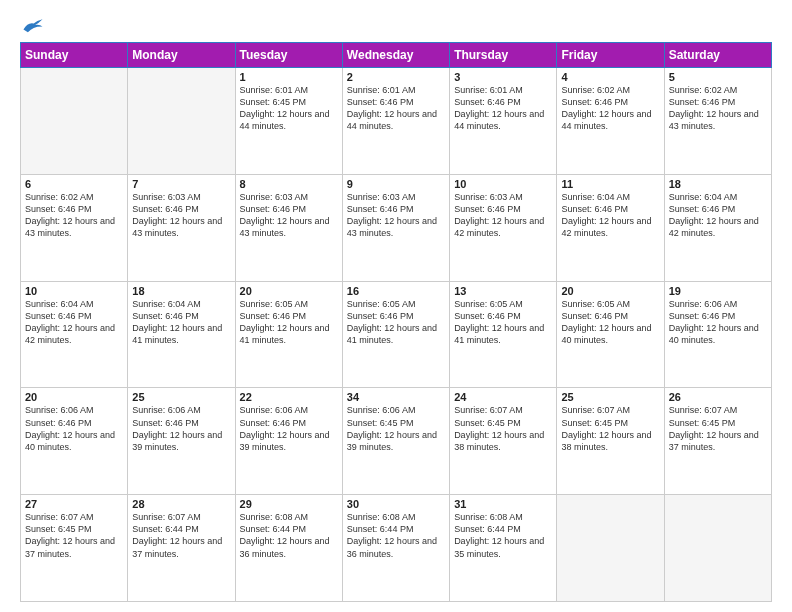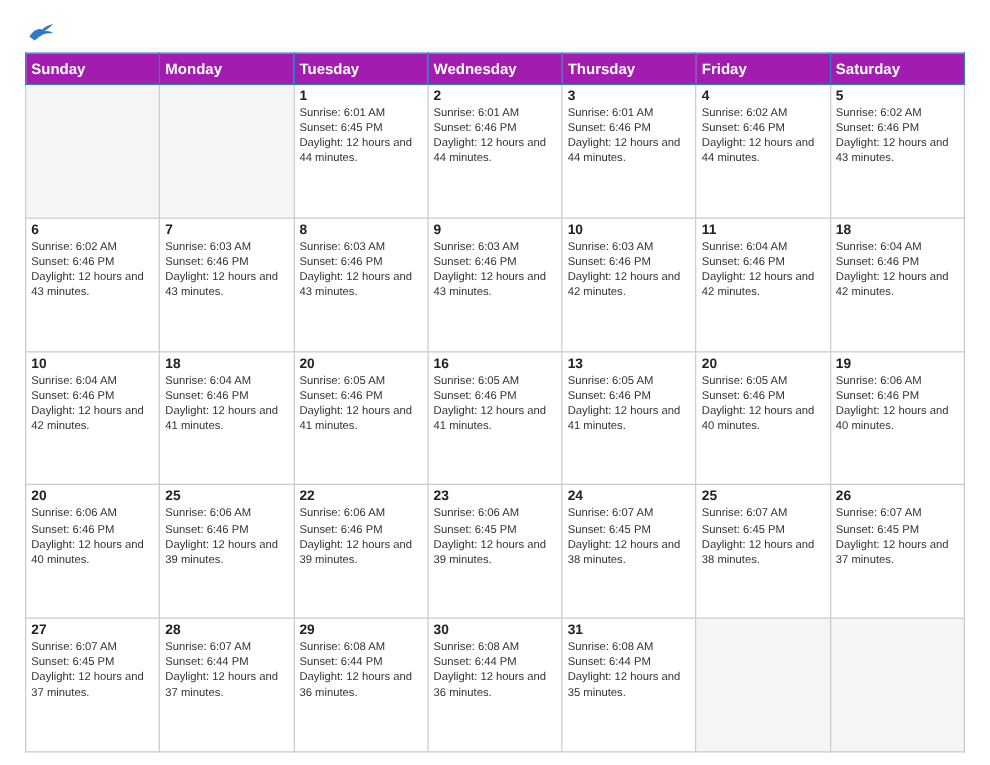--- a/index.html
+++ b/index.html
@@ -218,21 +218,21 @@
           </td>
           <td>
             <span class="day-num">25</span>
             <div class="day-info">Sunrise: 6:06 AM<br>Sunset: 6:46 PM<br>Daylight: 12 hours and 39 minutes.</div>
           </td>
           <td>
             <span class="day-num">22</span>
             <div class="day-info">Sunrise: 6:06 AM<br>Sunset: 6:46 PM<br>Daylight: 12 hours and 39 minutes.</div>
           </td>
           <td>
-            <span class="day-num">23</span>
+            <span class="day-num">34</span>
             <div class="day-info">Sunrise: 6:06 AM<br>Sunset: 6:45 PM<br>Daylight: 12 hours and 39 minutes.</div>
           </td>
           <td>
             <span class="day-num">24</span>
             <div class="day-info">Sunrise: 6:07 AM<br>Sunset: 6:45 PM<br>Daylight: 12 hours and 38 minutes.</div>
           </td>
           <td>
             <span class="day-num">25</span>
             <div class="day-info">Sunrise: 6:07 AM<br>Sunset: 6:45 PM<br>Daylight: 12 hours and 38 minutes.</div>
           </td>

